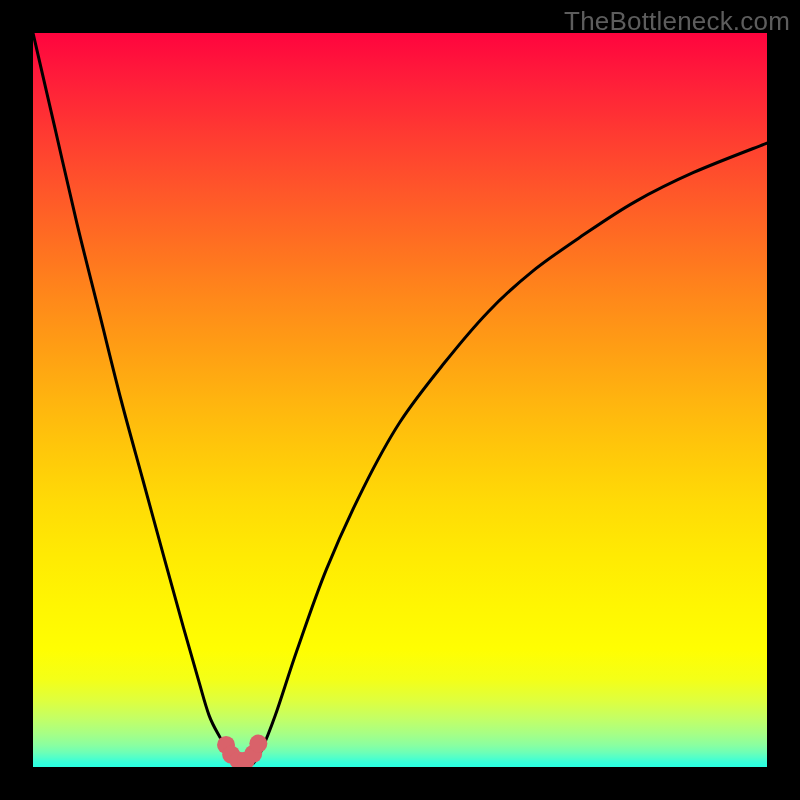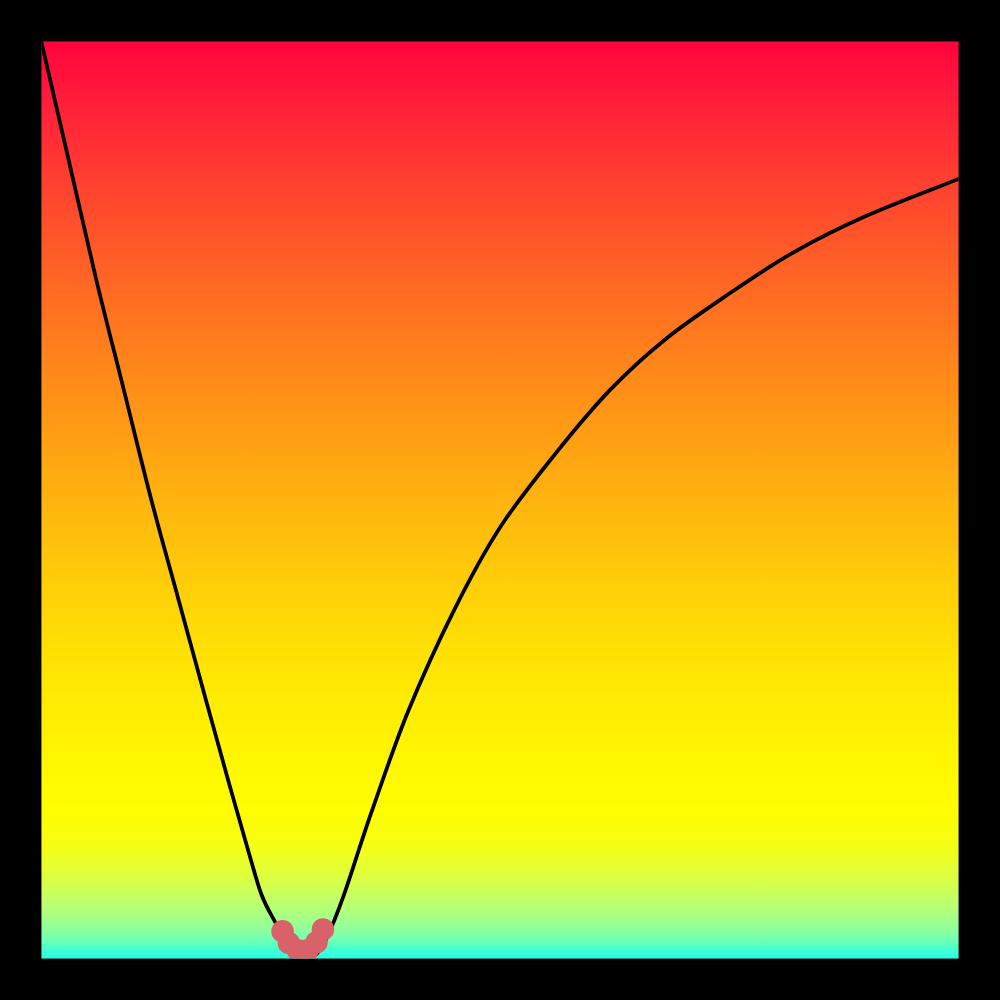--- a/index.html
+++ b/index.html
@@ -85,13 +85,14 @@
       <g id="marker-group">
           <circle cx="193.042" cy="711.98" r="9" fill="#d9626a" stroke="#d9626a" stroke-width="0"></circle>
           <circle cx="198.18" cy="721.522" r="9" fill="#d9626a" stroke="#d9626a" stroke-width="0"></circle>
           <circle cx="205.52" cy="727.394" r="9" fill="#d9626a" stroke="#d9626a" stroke-width="0"></circle>
           <circle cx="212.85999999999999" cy="727.394" r="9" fill="#d9626a" stroke="#d9626a" stroke-width="0"></circle>
           <circle cx="220.2" cy="720.788" r="9" fill="#d9626a" stroke="#d9626a" stroke-width="0"></circle>
           <circle cx="225.338" cy="710.512" r="9" fill="#d9626a" stroke="#d9626a" stroke-width="0"></circle>
         </g>
     </svg>
   </div>
+  <div class="watermark">TheBottleneck.com</div>
 </div>
 
 </body></html>

